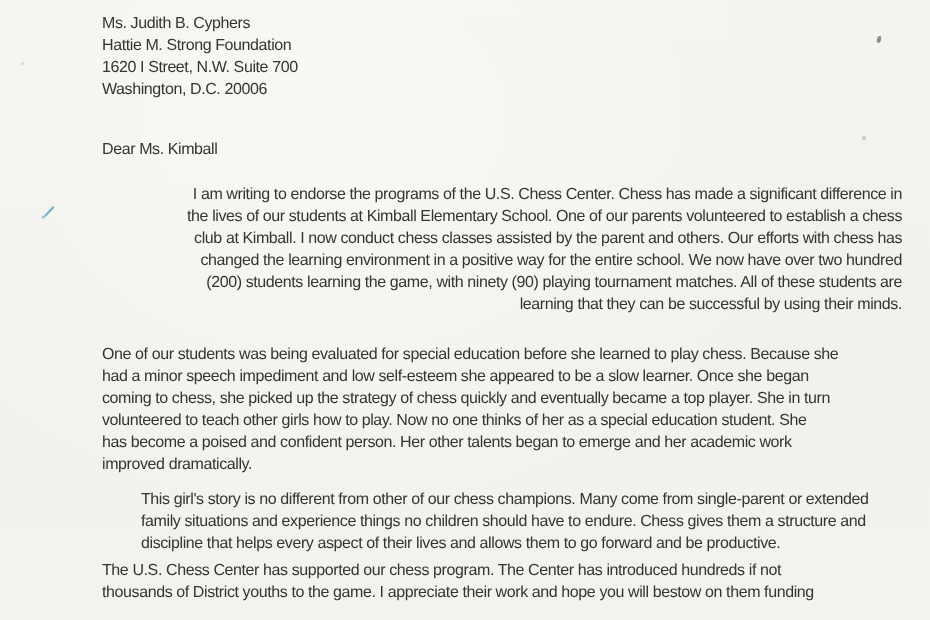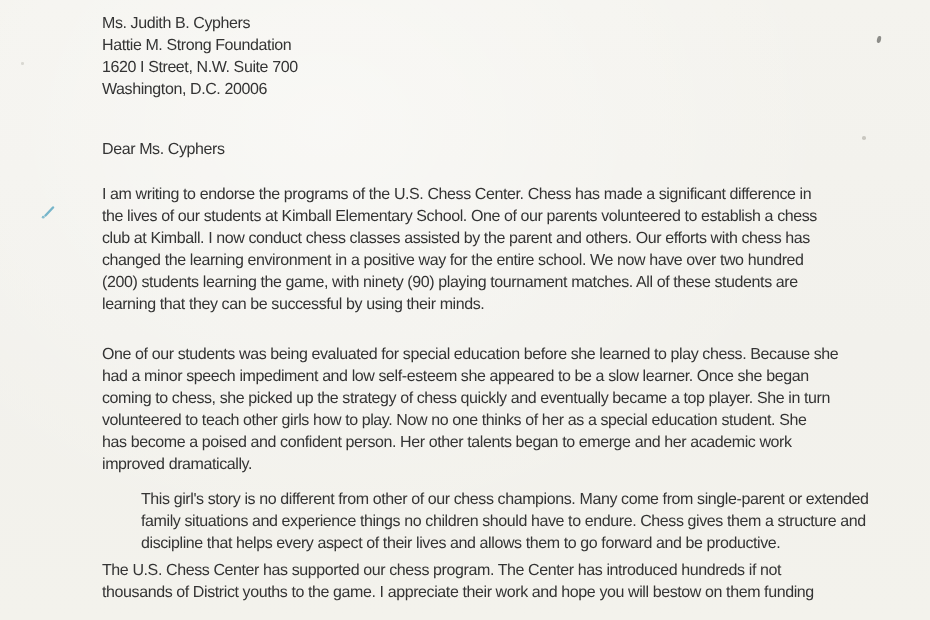--- a/index.html
+++ b/index.html
@@ -31,21 +31,21 @@
   }
   .address-block {
     left: 102px;
     top: 13px;
   }
   .salutation {
     left: 102px;
     top: 139px;
   }
   .para { left: 102px; width: 800px; }
-  .para-1 { top: 184px; }
+  .para-1 { top: 184px; text-align: right; }
   .para-2 { top: 336px; margin-top: 8px; }
   .para-3 { top: 489px; margin-left: 39px; }
   .para-4 { top: 560px; }
 
   
   .pen-mark {
     position: absolute;
     left: 39px;
     top: 203px;
     width: 20px;
@@ -83,21 +83,21 @@
 </head>
 <body>
 
 <div class="page">
 
   <div class="txt address-block">Ms. Judith B. Cyphers
 Hattie M. Strong Foundation
 1620 I Street, N.W. Suite 700
 Washington, D.C. 20006</div>
 
-  <div class="txt salutation">Dear Ms. Cyphers</div>
+  <div class="txt salutation">Dear Ms. Kimball</div>
 
   <div class="txt para para-1">I am writing to endorse the programs of the U.S. Chess Center. Chess has made a significant difference in
 the lives of our students at Kimball Elementary School. One of our parents volunteered to establish a chess
 club at Kimball. I now conduct chess classes assisted by the parent and others. Our efforts with chess has
 changed the learning environment in a positive way for the entire school. We now have over two hundred
 (200) students learning the game, with ninety (90) playing tournament matches. All of these students are
 learning that they can be successful by using their minds.</div>
 
   <div class="txt para para-2">One of our students was being evaluated for special education before she learned to play chess. Because she
 had a minor speech impediment and low self-esteem she appeared to be a slow learner. Once she began

